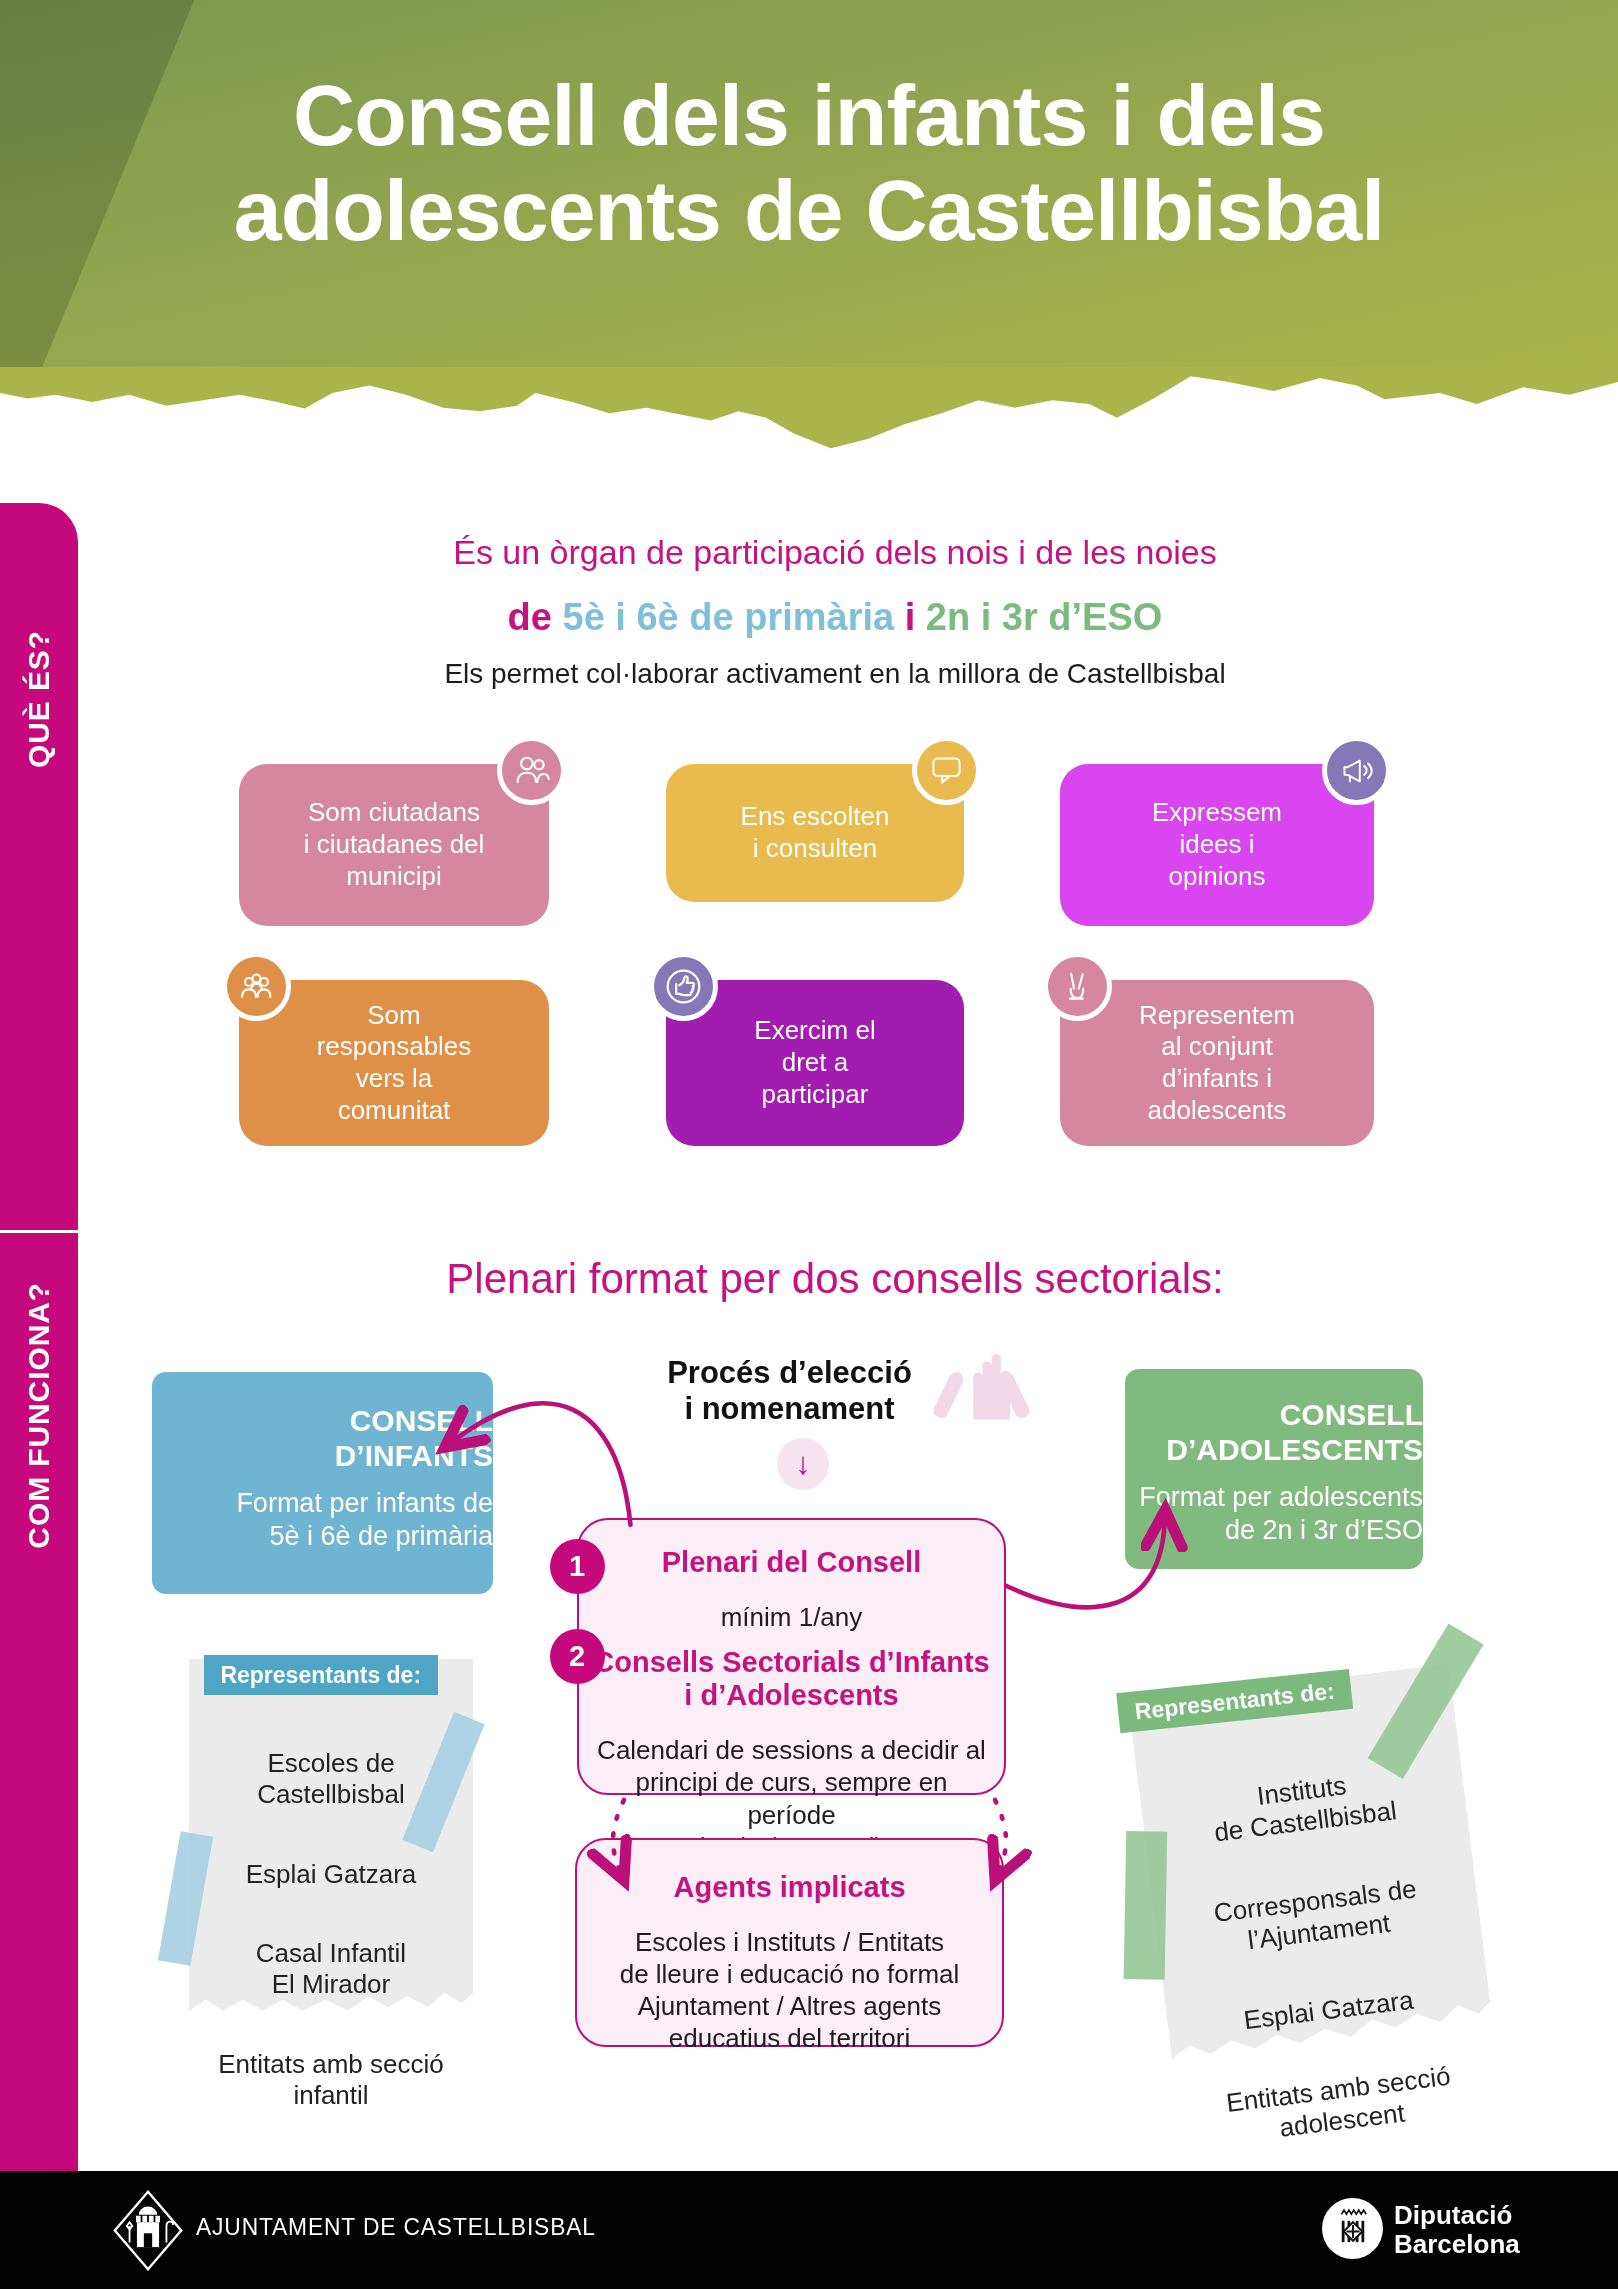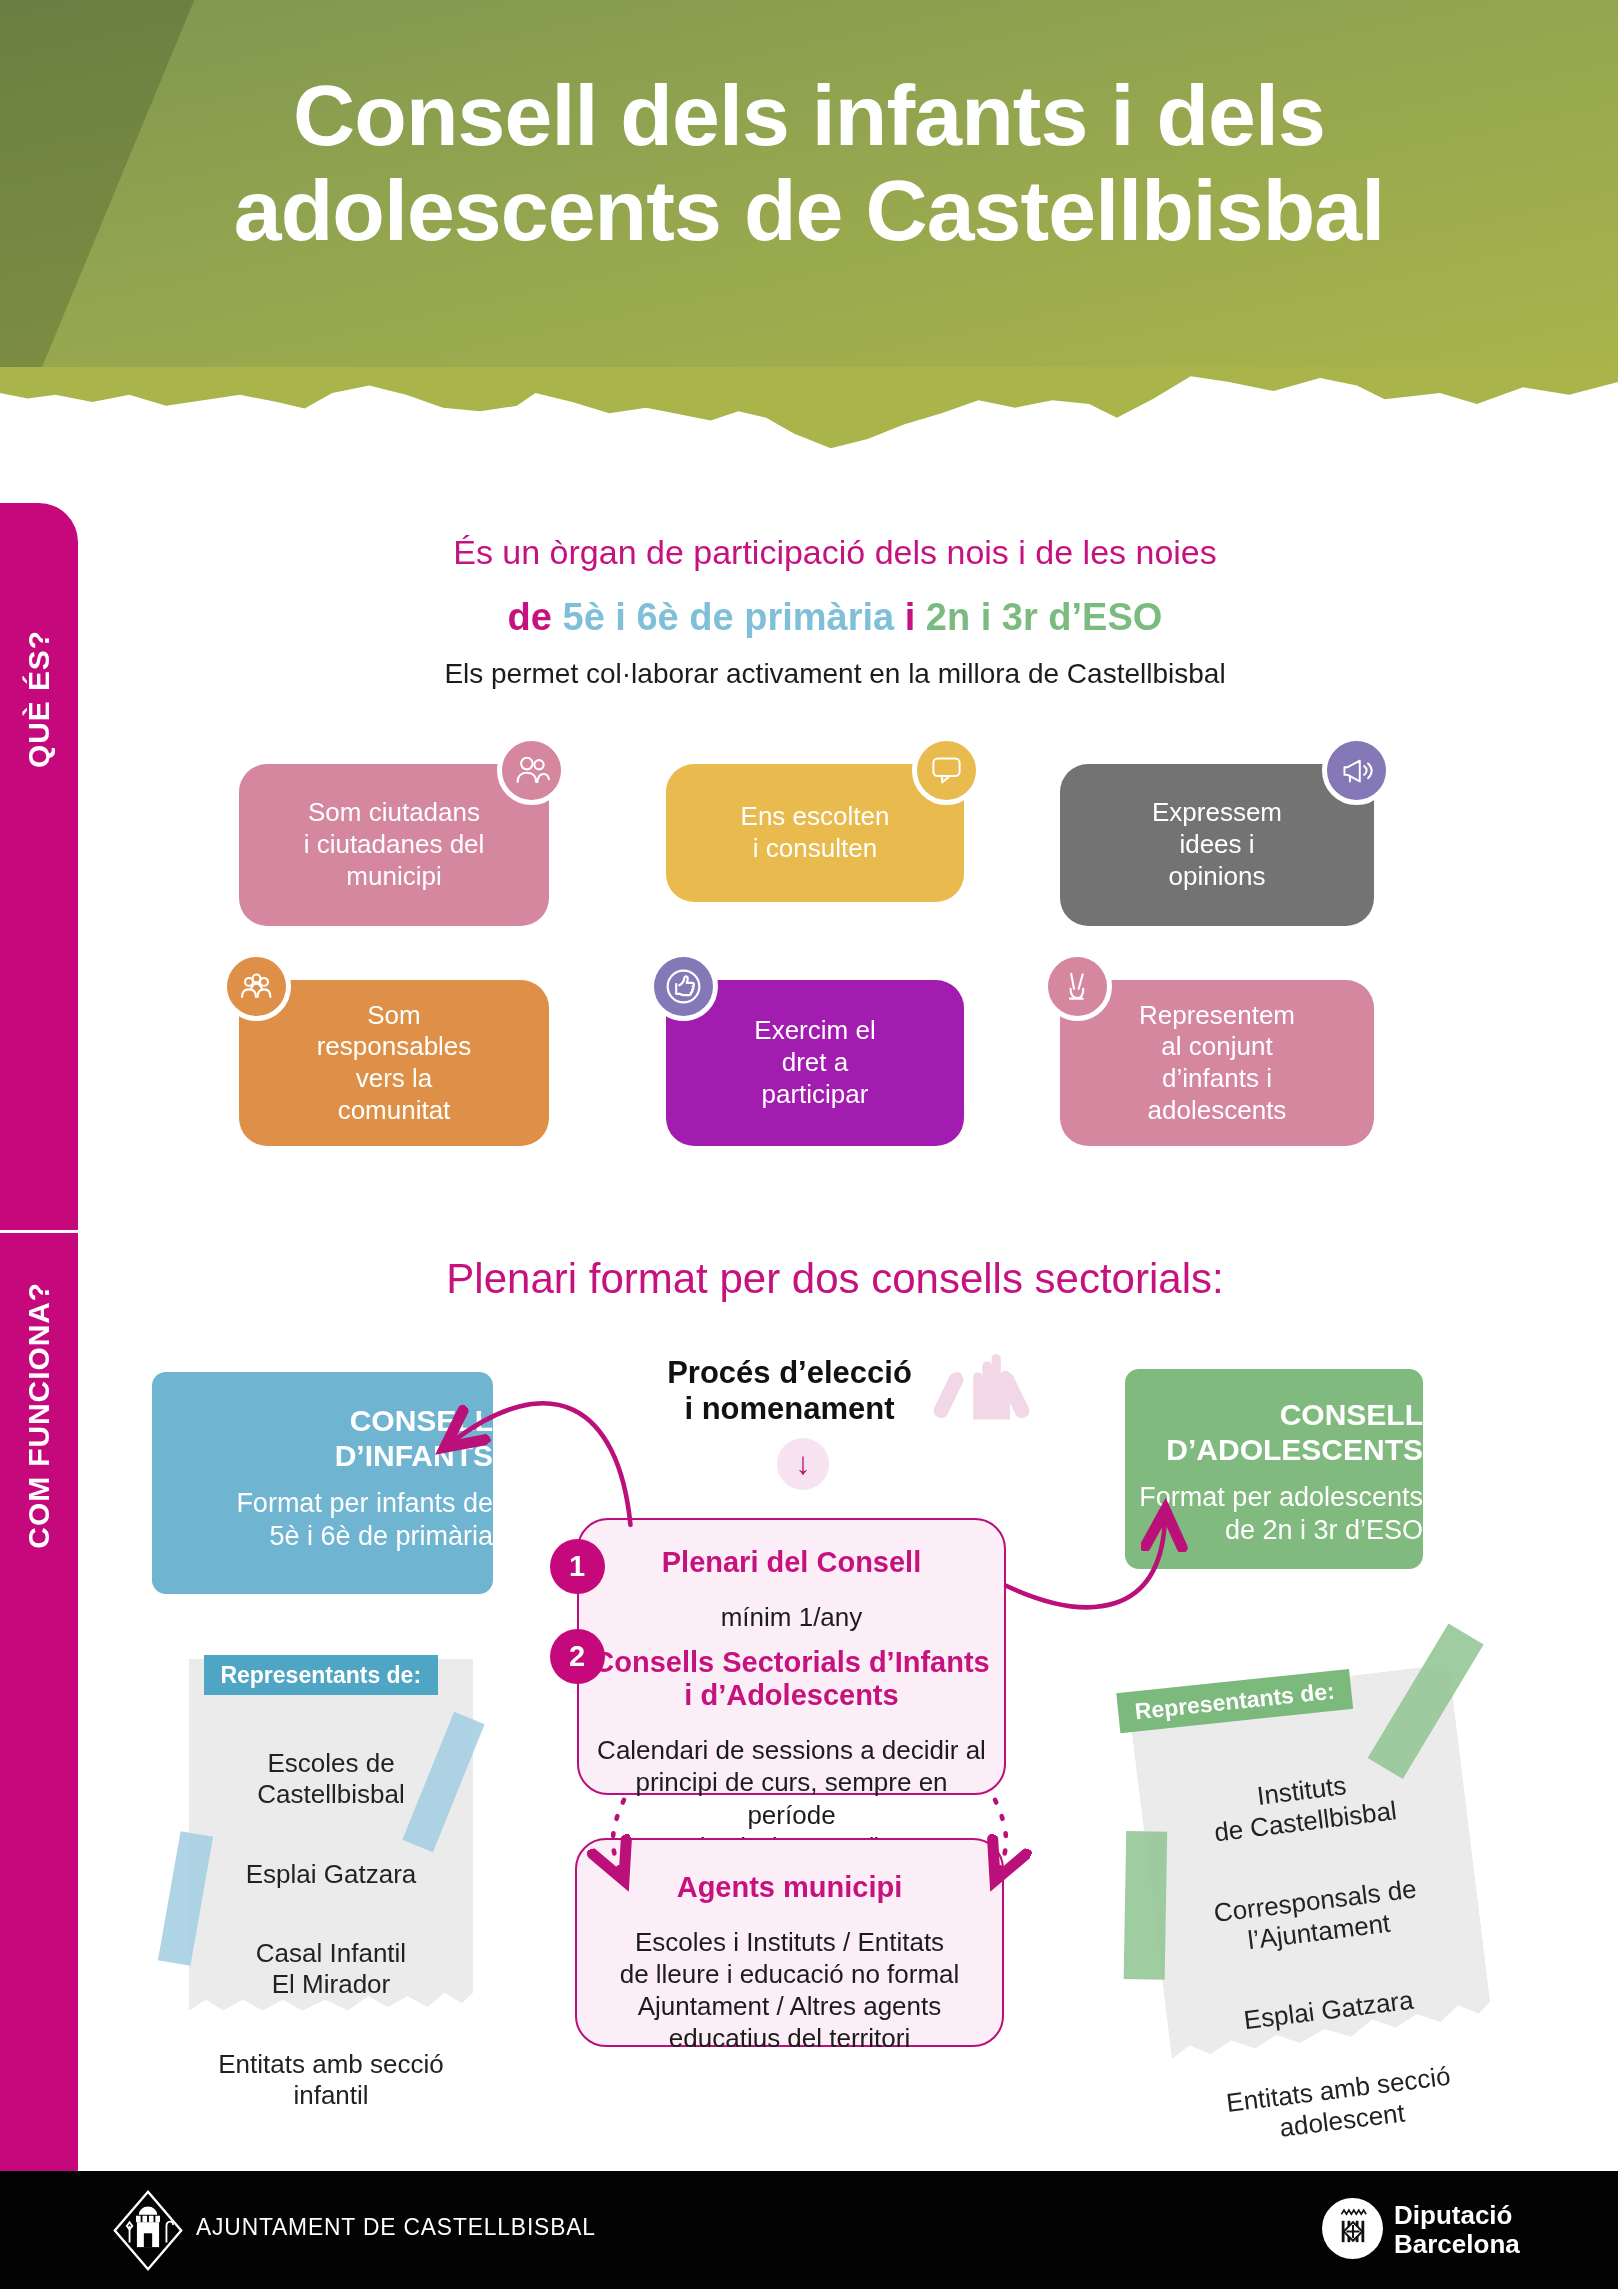--- a/index.html
+++ b/index.html
@@ -121,21 +121,21 @@
     <div class="badge br" style="background:#e9ba4d;">
       <svg width="35" height="35" viewBox="0 0 32 32">
         <rect x="4" y="5" width="24" height="16" rx="4"></rect>
           <path d="M12,21 v6 l7,-6"></path>
       </svg>
     </div>
     <div class="fbl pl">Ens escolten
 i consulten</div>
   </div>
 
-  <div class="fbox abs" style="left:1060px;top:764px;width:314px;height:162px;background:#737373;">
+  <div class="fbox abs" style="left:1060px;top:764px;width:314px;height:162px;background:#d946ef;">
     <div class="badge br" style="background:#8478b7;">
       <svg width="35" height="35" viewBox="0 0 32 32">
         <path d="M19,7 L8,13 H5 v7 h3 l11,6 z"></path>
         <path d="M23,12 c3,2 3,6 0,8"></path>
           <path d="M26.5,9.5 c4.5,4 4.5,9.5 0,13.5"></path>
         <path d="M10,21 v5"></path>
       </svg>
     </div>
     <div class="fbl pl">Expressem
 idees i
@@ -230,21 +230,21 @@
     <div class="ptitle">Plenari del Consell</div>
     <div class="pbody" style="margin-bottom:13px;">mínim 1/any</div>
     <div class="ptitle pl">Consells Sectorials d’Infants
 i d’Adolescents</div>
     <div class="pbody pl">Calendari de sessions a decidir al
 principi de curs, sempre en període
 lectiu (mensual)</div>
   </div>
 
   <div class="pinkbox abs" style="left:575px;top:1838px;width:429px;height:209px;padding:31px 11px;box-sizing:border-box;">
-    <div class="ptitle">Agents municipi</div>
+    <div class="ptitle">Agents implicats</div>
     <div class="pbody pl">Escoles i Instituts / Entitats
 de lleure i educació no formal
 Ajuntament / Altres agents
 educatius del territori</div>
   </div>
 
   <svg class="abs" style="left:0;top:0;pointer-events:none;" width="1619" height="2290" viewBox="0 0 1754 2481">
     <defs>
       <marker id="ah" orient="auto" markerWidth="14" markerHeight="14" refX="7" refY="5">
         <path d="M1,1 L9,5 L1,9" fill="none" stroke="#bb0f7a" stroke-width="2.4" stroke-linecap="round"></path>

